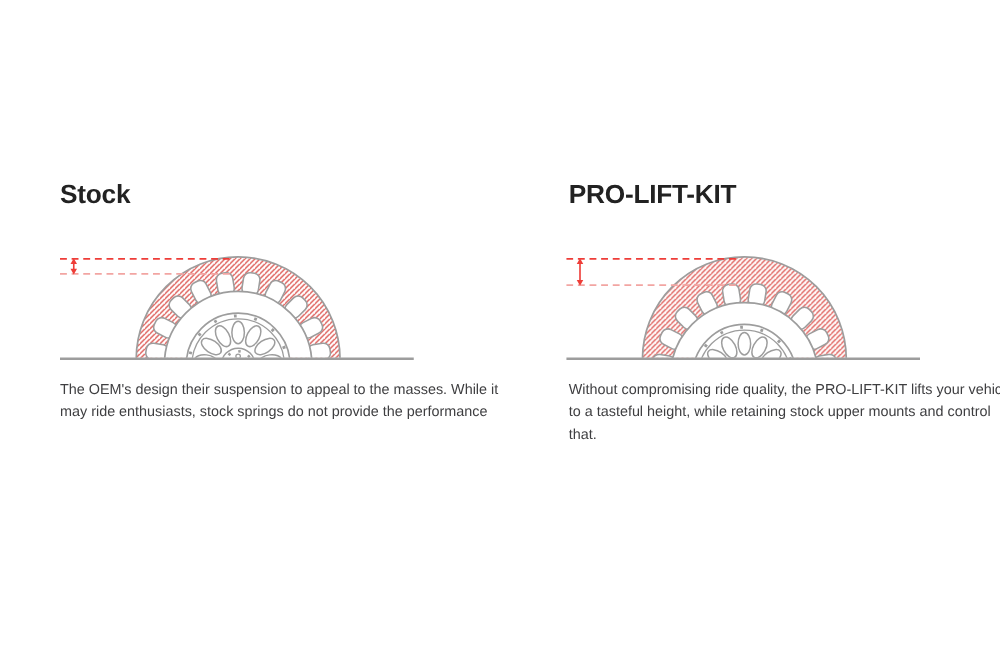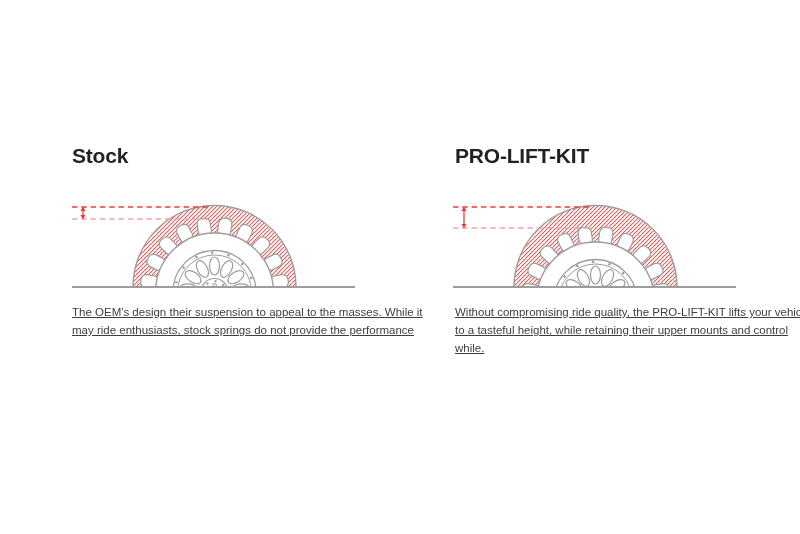--- a/index.html
+++ b/index.html
@@ -1,36 +1,36 @@
 <!DOCTYPE html>
 <html><head>
 <meta charset="utf-8">
 <style>
   html,body{margin:0;padding:0;}
   body{
     width:800px;height:534px;background:#ffffff;position:relative;overflow:hidden;
     font-family:"Liberation Sans",sans-serif;
   }
   .panel{position:absolute;top:0;width:320px;height:534px;}
-  .panel-left{left:72px;}
+  .panel-left{left:48px;}
   .panel-right{left:453px;}
   .panel-heading{
     position:absolute;top:144px;left:0;margin:0;
     font-size:21px;font-weight:700;letter-spacing:-0.2px;color:#222222;
     white-space:nowrap;
   }
   .panel-right .panel-heading{left:2px;}
   .diagram{position:absolute;top:195px;left:0;width:290px;height:100px;}
   .diagram svg{display:block;}
   .panel-desc{
     position:absolute;top:303px;left:0;width:312px;
     font-size:11.5px;line-height:18px;color:#3e3e40;
   }
   .panel-right .panel-desc{left:2px;}
-  .desc-line{white-space:nowrap;text-decoration:underline;}
+  .desc-line{white-space:nowrap;}
 </style>
 </head>
 <body>
 
 <section class="panel panel-left">
   <h2 class="panel-heading">Stock</h2>
   <div class="diagram">
       <svg width="290" height="100" viewBox="0 0 290 100" xmlns="http://www.w3.org/2000/svg">
         <defs>
           <pattern id="hatch0" width="4" height="4" patternUnits="userSpaceOnUse">
@@ -169,16 +169,16 @@
         <line x1="0" y1="92" x2="283" y2="92" stroke="#9d9d9d" stroke-width="2"></line>
         <line x1="0" y1="12" x2="136" y2="12" stroke="#ee3d38" stroke-width="1.4" stroke-dasharray="5.5 3.8"></line>
         <line x1="0" y1="33" x2="137" y2="33" stroke="#f2a5a2" stroke-width="1.4" stroke-dasharray="5.5 3.8"></line>
         <line x1="11" y1="13.5" x2="11" y2="31.5" stroke="#ee3d38" stroke-width="1.3"></line>
         <path d="M11 11.5 l-2.6 4.6 h5.2 Z" fill="#ee3d38"></path>
         <path d="M11 33.5 l-2.6 -4.6 h5.2 Z" fill="#ee3d38"></path>
       </svg>
     </div>
   <div class="panel-desc">
     <div class="desc-line">Without compromising ride quality, the PRO-LIFT-KIT lifts your vehicle</div>
-    <div class="desc-line">to a tasteful height, while retaining their upper mounts and control</div>
-    <div class="desc-line">while.</div>
+    <div class="desc-line">to a tasteful height, while retaining stock upper mounts and control</div>
+    <div class="desc-line">that.</div>
   </div>
 </section>
 
 </body></html>

